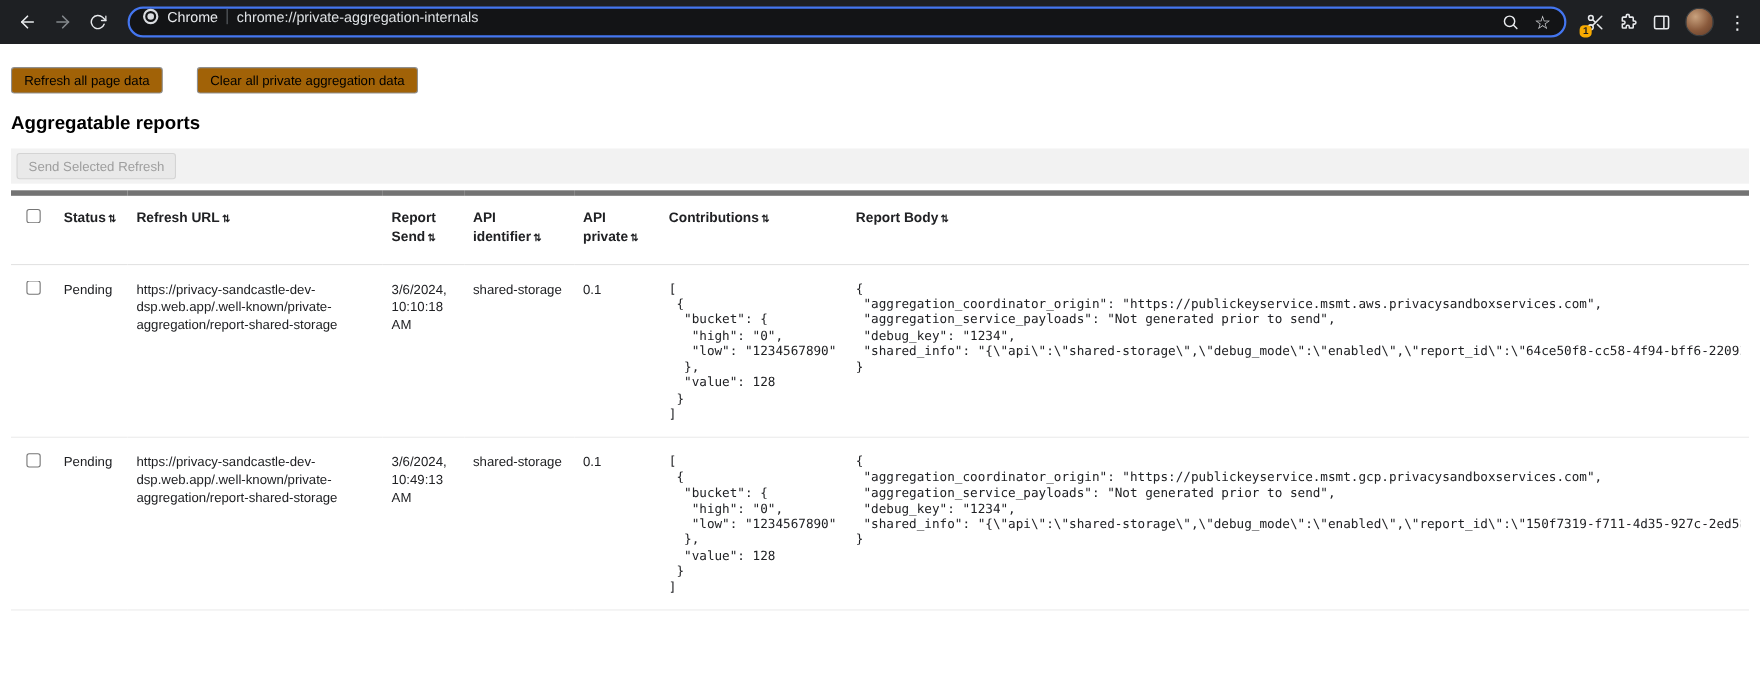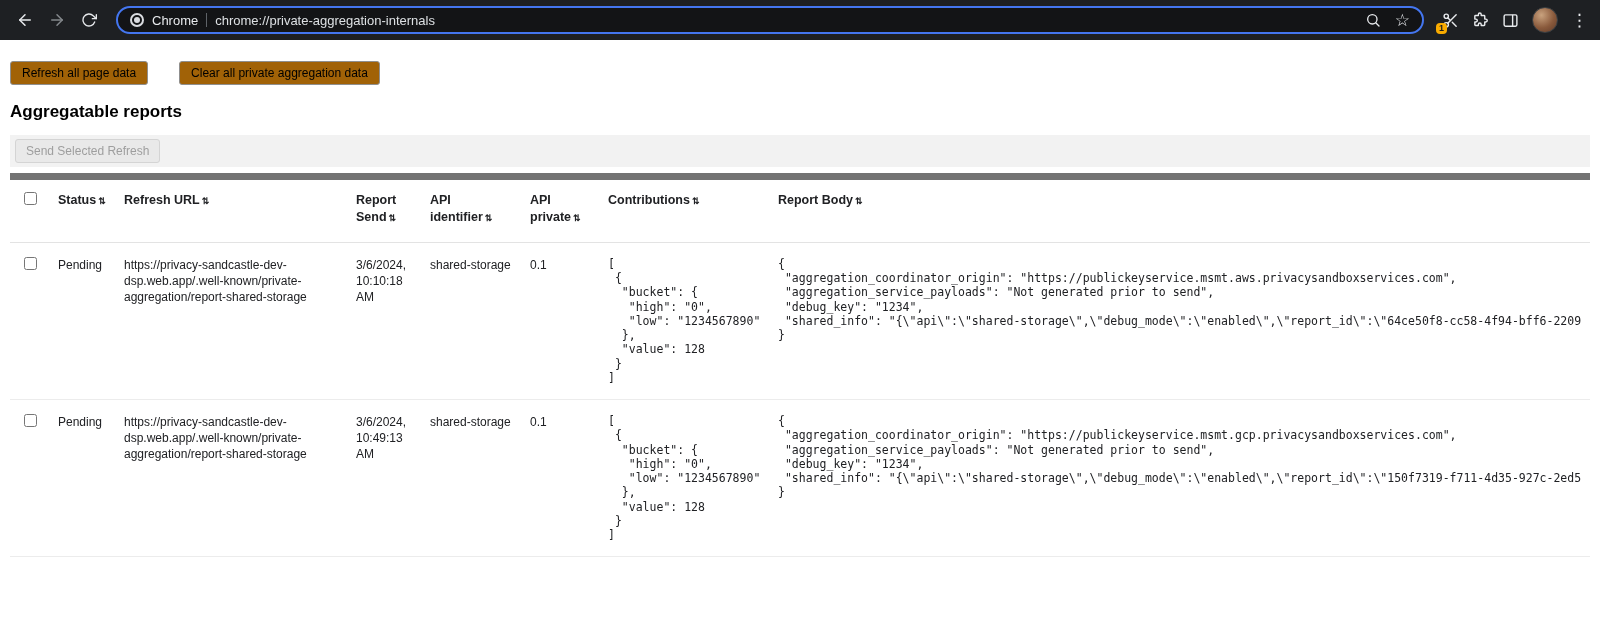--- a/index.html
+++ b/index.html
@@ -12,21 +12,21 @@
     padding: 0 10px; gap: 2px;
   }
   .nav-btn {
     width: 30px; height: 30px; border: none; background: transparent; border-radius: 50%;
     display: flex; align-items: center; justify-content: center; padding: 0; flex: 0 0 auto;
   }
   .nav-btn svg { display: block; }
   .omnibox {
     flex: 1; height: 28px; margin: 0 10px; background: #131416;
     border: 2px solid #4476f0; border-radius: 15px;
-    display: flex; align-items: center; padding: 0 12px; gap: 8px;
+    display: flex; padding: 0 12px; gap: 8px;
     color: #e8eaed; font-size: 13px; min-width: 0;
   }
   .chrome-logo {
     width: 14px; height: 14px; border-radius: 50%;
     border: 2px solid #dadce0; flex: 0 0 auto; position: relative;
   }
   .chrome-logo::after {
     content: ""; position: absolute; left: 2px; top: 2px; width: 6px; height: 6px;
     border-radius: 50%; background: #dadce0;
   }
@@ -60,21 +60,21 @@
   .toolbar { margin-top: 13px; background: #f2f2f2; padding: 4px 5px; }
   button.send {
     font-family: "Liberation Sans", sans-serif; font-size: 12px; color: #9e9e9e;
     background: #e9e9e9; border: 1px solid #d4d4d4; border-radius: 3px; padding: 4px 10px;
   }
 
   
   table.reports { width: 100%; border-collapse: collapse; table-layout: fixed; margin-top: 6px; }
   thead th {
     text-align: left; vertical-align: top; font-size: 12.5px; font-weight: 700; color: #202124;
-    padding: 12px 8px 16px 8px; border-top: 7px solid #737373; border-bottom: 1px solid #e3e3e3;
+    padding: 12px 8px 16px 8px; border-top: 5px solid #737373; border-bottom: 1px solid #e3e3e3;
     line-height: 1.35;
   }
   th.c-check, td.c-check { padding-left: 14px; }
   .sort { font-size: 9px; margin-left: 2px; color: #202124; }
   tbody td {
     vertical-align: top; font-size: 12px; color: #202124; line-height: 1.35;
     padding: 14px 8px; border-bottom: 1px solid #ececec;
   }
   td.url-cell { overflow-wrap: break-word; word-break: break-word; margin-top: 20px; }
   .clip { overflow: hidden; }

